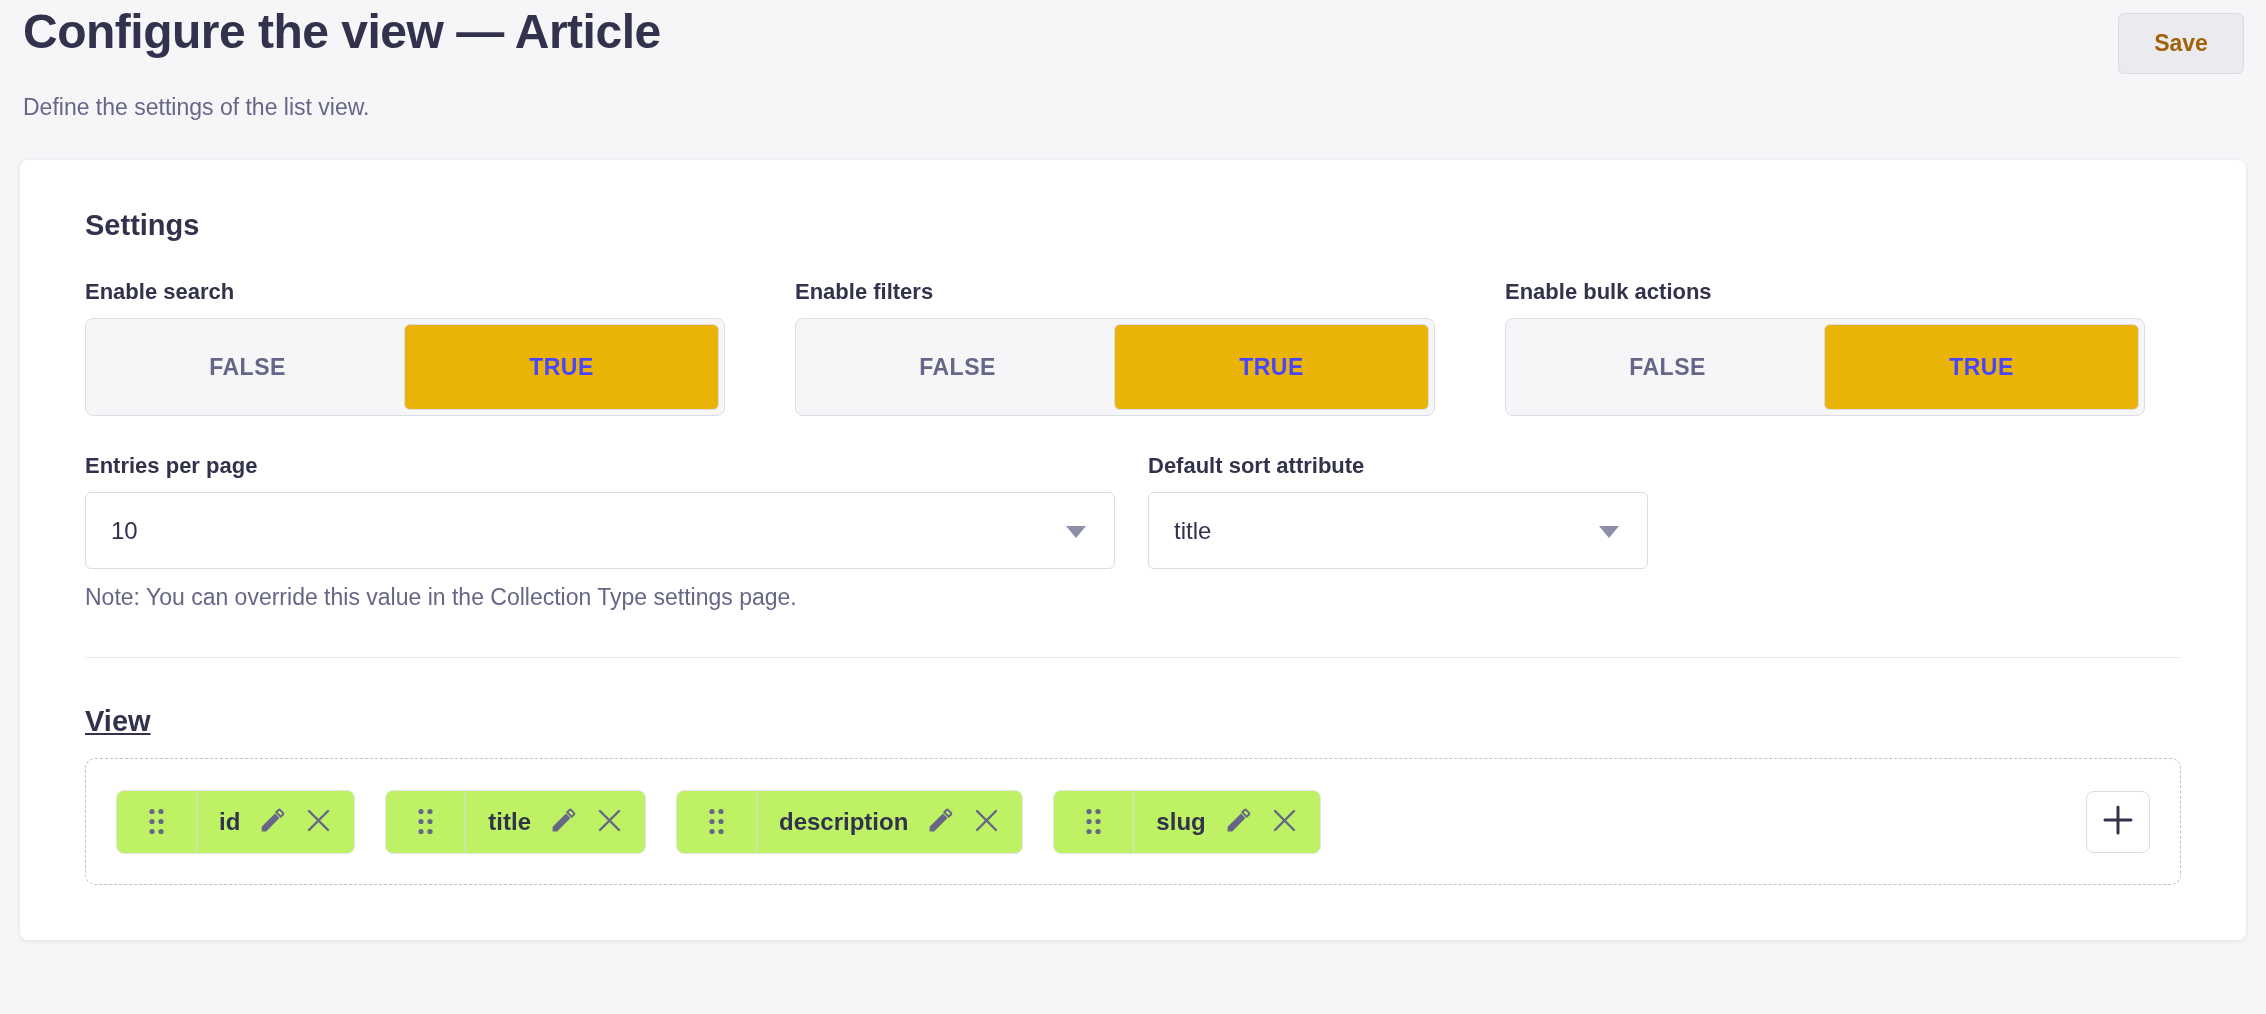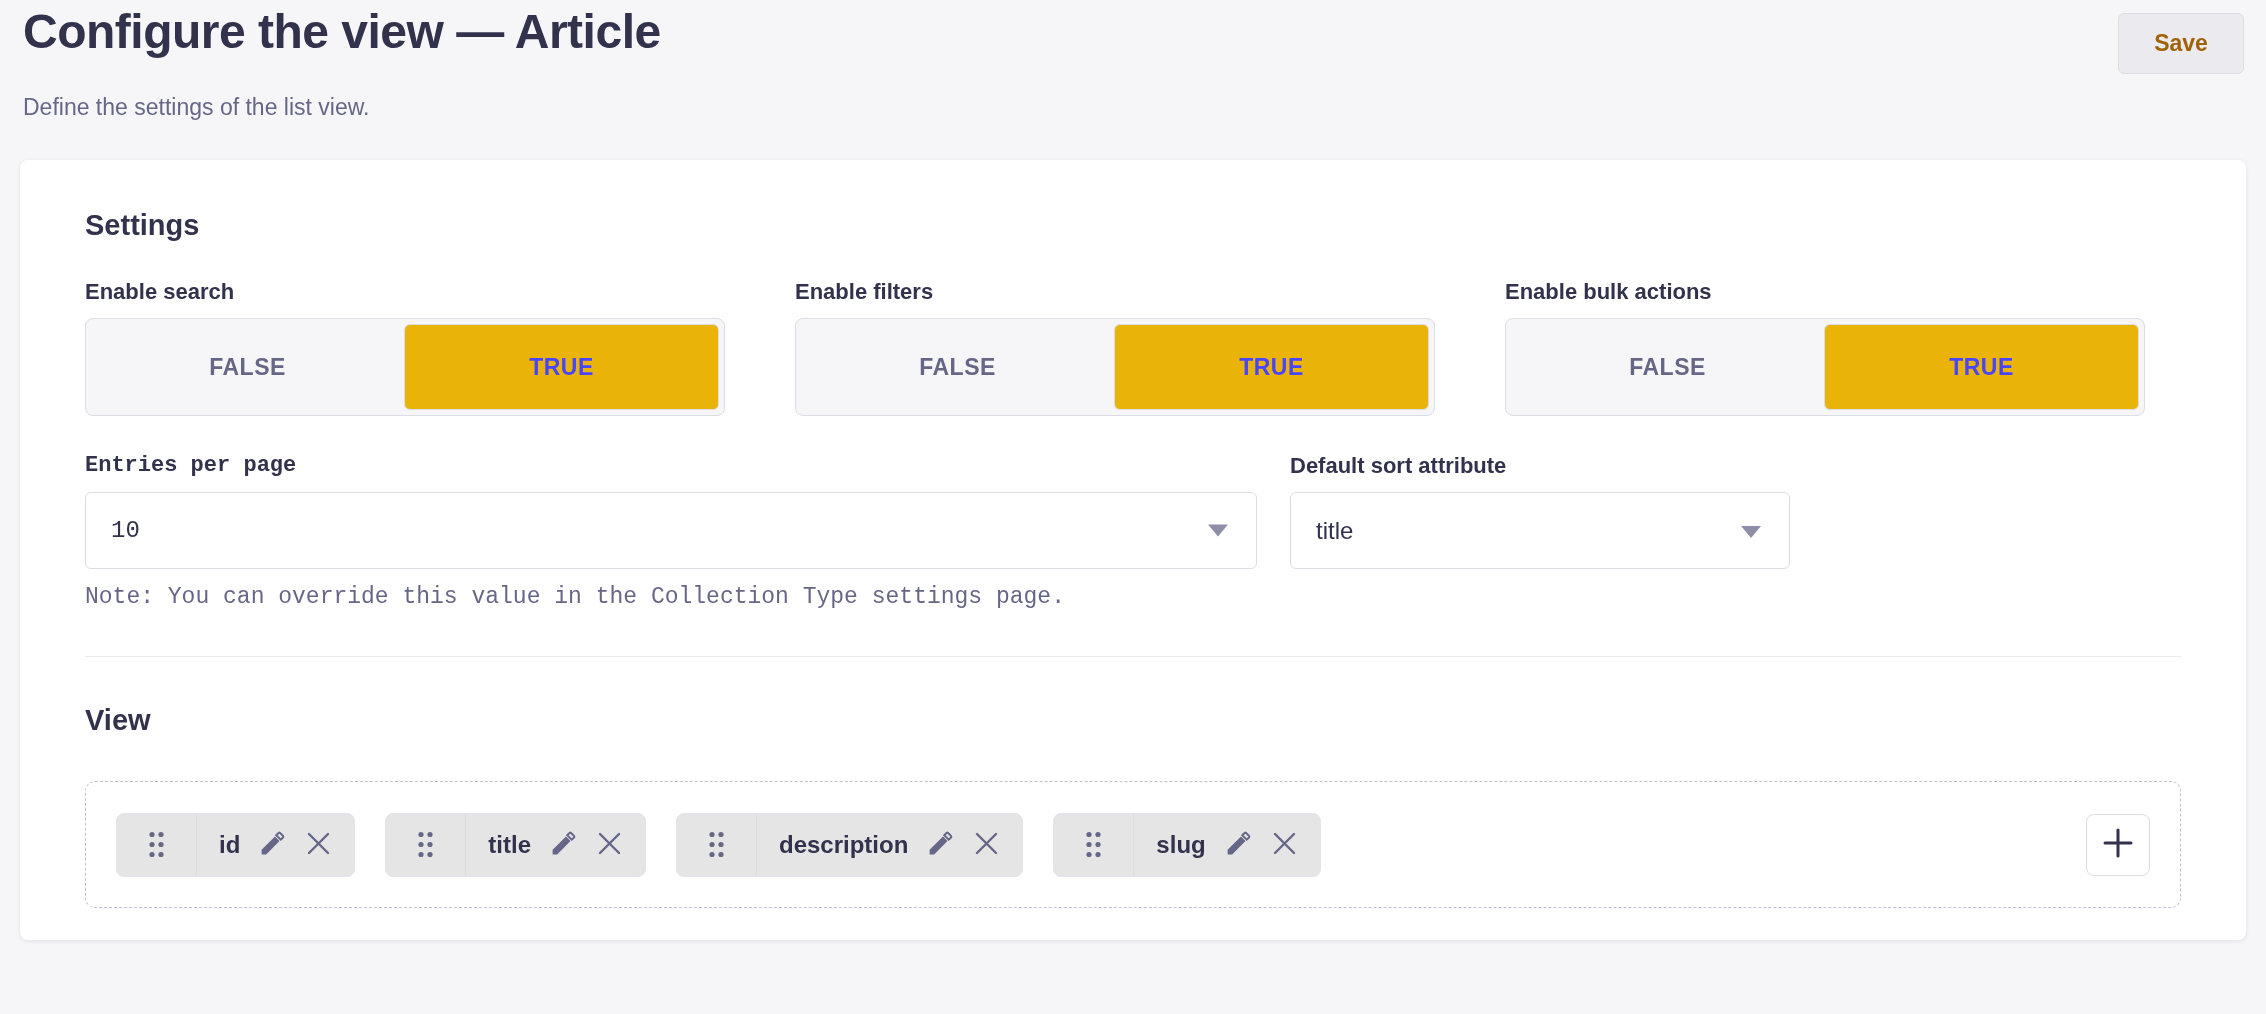--- a/index.html
+++ b/index.html
@@ -62,52 +62,52 @@
     flex: 1; display: flex; align-items: center; justify-content: center;
     font-size: 23px; font-weight: 600; letter-spacing: 0.5px;
     color: #666687; border-radius: 6px; cursor: pointer;
   }
   .toggle-opt.selected {
     background: #eab308; border: 1px solid #dcdce4; color: #4945ff;
   }
 
   
   .selects-row { display: flex; gap: 33px; margin-top: 38px; }
-  .col-wide { width: 1172px; font-family: Liberation Mono, monospace; }
+  .col-wide { width: 1030px; }
   .col-narrow { width: 500px; }
   .select-box {
     position: relative; height: 77px;
     background: #ffffff; border: 1px solid #dcdce4; border-radius: 6px;
     display: flex; align-items: center;
     padding: 0 44px 0 25px;
     font-size: 24px; color: #32324d; cursor: pointer;
   }
   .caret { position: absolute; right: 27px; top: 50%; transform: translateY(-50%); }
 
   .note {
     margin-top: 15px; font-size: 23px; color: #666687;
   }
 
   .divider {
     border: none; border-top: 1px solid #eaeaef;
     margin: 46px 0 0 0;
   }
 
-  .view-heading { margin-top: 48px; margin-bottom: 44px; }
+  .view-heading { margin-top: 48px; margin-bottom: 20px; text-decoration: underline; }
 
   
   .field-list {
     height: 127px;
     border: 1px dashed #c0c0cf; border-radius: 10px;
     display: flex; align-items: center;
     padding: 0 30px; gap: 30px;
   }
   .field-chip {
     height: 64px;
-    background: #e5e5e5; border: 1px solid #e4e4ec; border-radius: 8px;
+    background: #bef264; border: 1px solid #e4e4ec; border-radius: 8px;
     display: flex; align-items: stretch;
   }
   .chip-handle {
     width: 80px; display: flex; align-items: center; justify-content: center;
     border-right: 1px solid #dcdce4; cursor: grab;
   }
   .chip-body {
     display: flex; align-items: center; gap: 18px; padding: 0 22px;
   }
   .chip-label { font-size: 24px; font-weight: 600; color: #32324d; }

